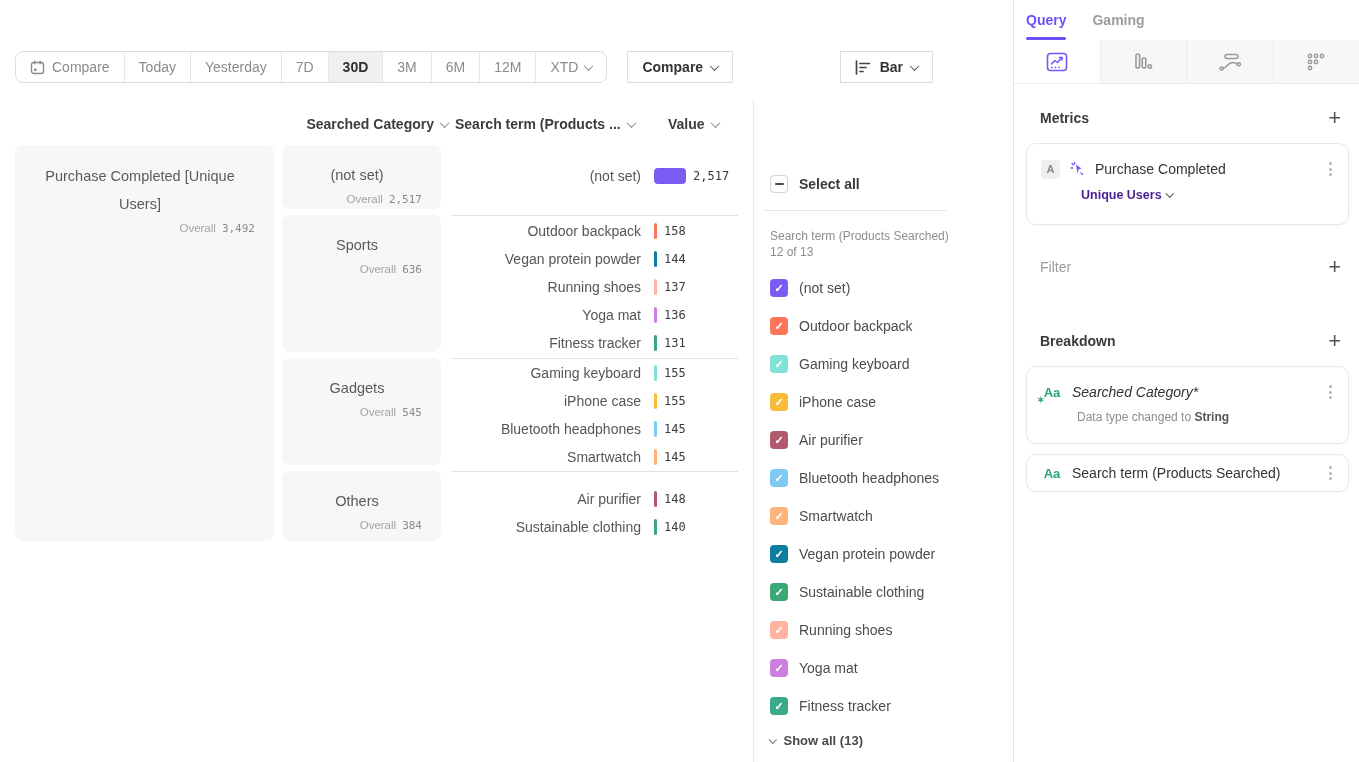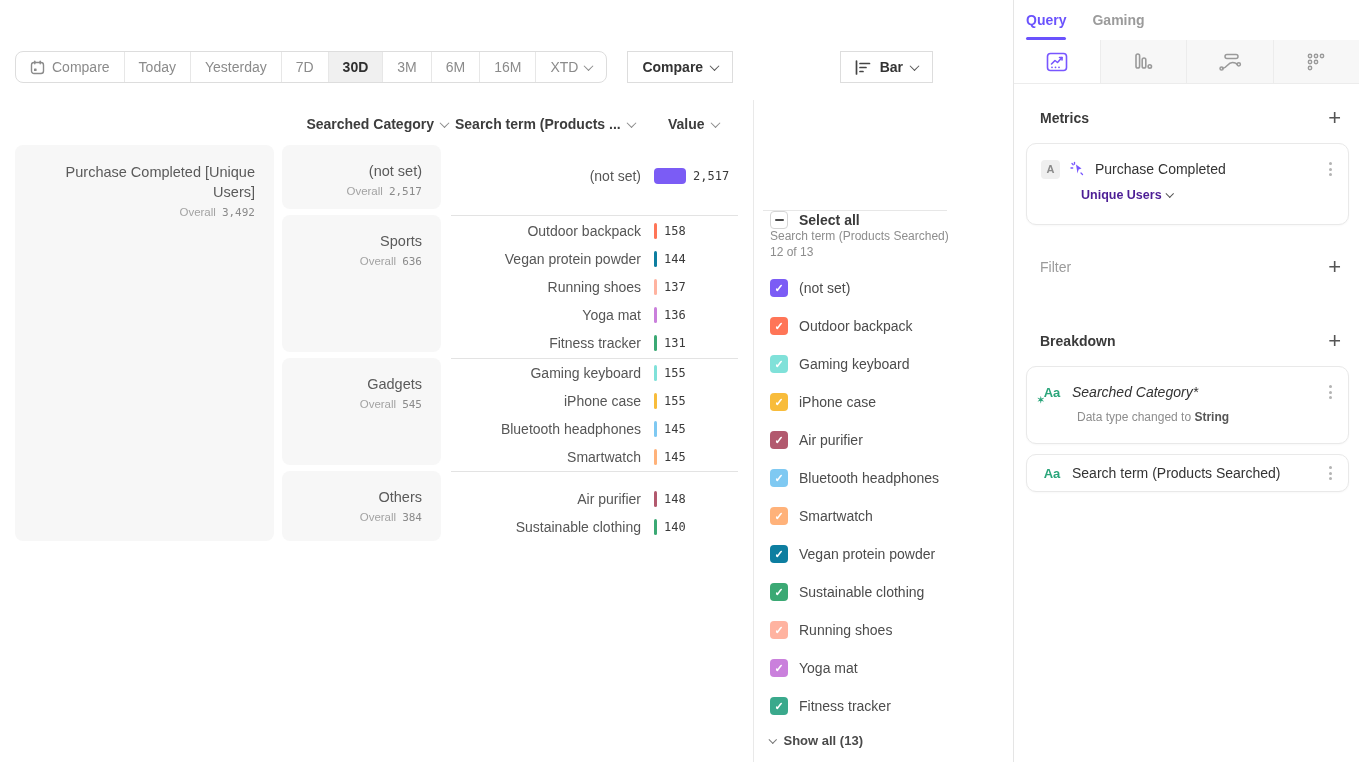--- a/index.html
+++ b/index.html
@@ -28,21 +28,21 @@
   .t-head { position:absolute; left:15px; top:116px; width:740px; height:20px; font-size:14px; font-weight:600; color:#3d3d3d; }
   .t-head .hcell { position:absolute; display:flex; align-items:center; gap:7px; }
   .h-event { left:0; width:259px; justify-content:flex-end; }
   .h-cat   { left:267px; width:166px; justify-content:flex-end; }
   .h-term  { left:440px; }
   .h-value { left:653px; }
 
   .t-body { position:absolute; left:15px; top:145px; display:flex; align-items:stretch; }
   .col-event { width:259px; margin-right:8px; }
   .event-card { height:calc(100% - 6px); background:#f7f7f7; border-radius:8px; padding:17px 19px 0 10px; text-align:right; }
-  .cell-name { font-size:14.5px; color:#5a5a5a; line-height:20px; }
+  .cell-name { font-size:14.5px; color:#5a5a5a; line-height:28px;text-align:center; }
   .cell-overall { margin-top:4px; font-size:11.5px; color:#a3a3a3; }
   .cell-overall .ov-val { color:#8a8a8a; font-size:11px; margin-left:6px; }
   .col-groups { display:flex; flex-direction:column; }
   .group { display:flex; align-items:stretch; }
   .cat-wrap { width:159px; margin-right:10px; padding-bottom:6px; }
   .cat-card { height:100%; background:#f7f7f7; border-radius:8px; padding:16px 19px 0 10px; text-align:right; }
   .rows { width:287px; }
   .group.sep-top .rows { border-top:1px solid #e3e3e3; }
   .rows.g0 { padding:17px 0 25px; }
   .rows.g1 { padding:1px 0; }
@@ -53,21 +53,21 @@
   .val { margin-left:7px; font-size:12px; color:#3a3a3a; }
 
   
   .legend-divider { position:absolute; left:753px; top:100px; bottom:0; width:1px; background:#e9e9e9; }
   .legend { position:absolute; left:754px; top:0; width:258px; height:762px; }
   .search-box { position:absolute; left:9px; top:110px; width:184px; height:37px; background:#f4f4f4;
                 border-radius:8px; display:flex; align-items:center; padding:0 12px; gap:9px; }
   .search-box input { border:none; outline:none; background:transparent; font-size:15px; color:#333; width:130px;
                 font-family:"Liberation Sans", sans-serif; }
   .search-box input::placeholder { color:#9b9b9b; }
-  .selall { position:absolute; left:16px; top:175px; display:flex; align-items:center; gap:11px; cursor:pointer;margin-top:36px; }
+  .selall { position:absolute; left:16px; top:175px; display:flex; align-items:center; gap:11px; cursor:pointer; }
   .cb { width:18px; height:18px; border-radius:4px; flex:0 0 auto; display:flex; align-items:center; justify-content:center; }
   .cb.ind { background:#fff; border:1.5px solid #d5d5d5; }
   .cb.ind::after { content:""; width:9px; height:2px; background:#4a4a4a; border-radius:1px; }
   .cb .tick { color:#fff; font-size:11px; font-weight:700; line-height:1; }
   .cb.pat { background-image:radial-gradient(rgba(255,255,255,.5) 1.2px, transparent 1.2px); background-size:4.5px 4.5px; }
   .selall-label { font-size:14px; font-weight:700; color:#3a3a3a; }
   .leg-div { position:absolute; left:9px; top:210px; width:184px; height:1px; background:#e7e7e7; }
   .leg-caption { position:absolute; left:16px; top:228px; width:185px; font-size:12px; line-height:16px; color:#8d8d8d; }
   .leg-items { position:absolute; left:16px; top:269px; }
   .leg-item { height:38px; display:flex; align-items:center; gap:11px; cursor:pointer; }
@@ -140,21 +140,21 @@
         <div class="seg sel">
           <span>30D</span>
         </div>
         <div class="seg">
           <span>3M</span>
         </div>
         <div class="seg">
           <span>6M</span>
         </div>
         <div class="seg">
-          <span>16M</span>
+          <span>12M</span>
         </div>
         <div class="seg">
           <span>XTD</span>
           <span class="chev"></span>
         </div>
       </div>
     <div class="btn compare-btn">
       <span>Compare</span>
       <span class="chev dark"></span>
     </div>

